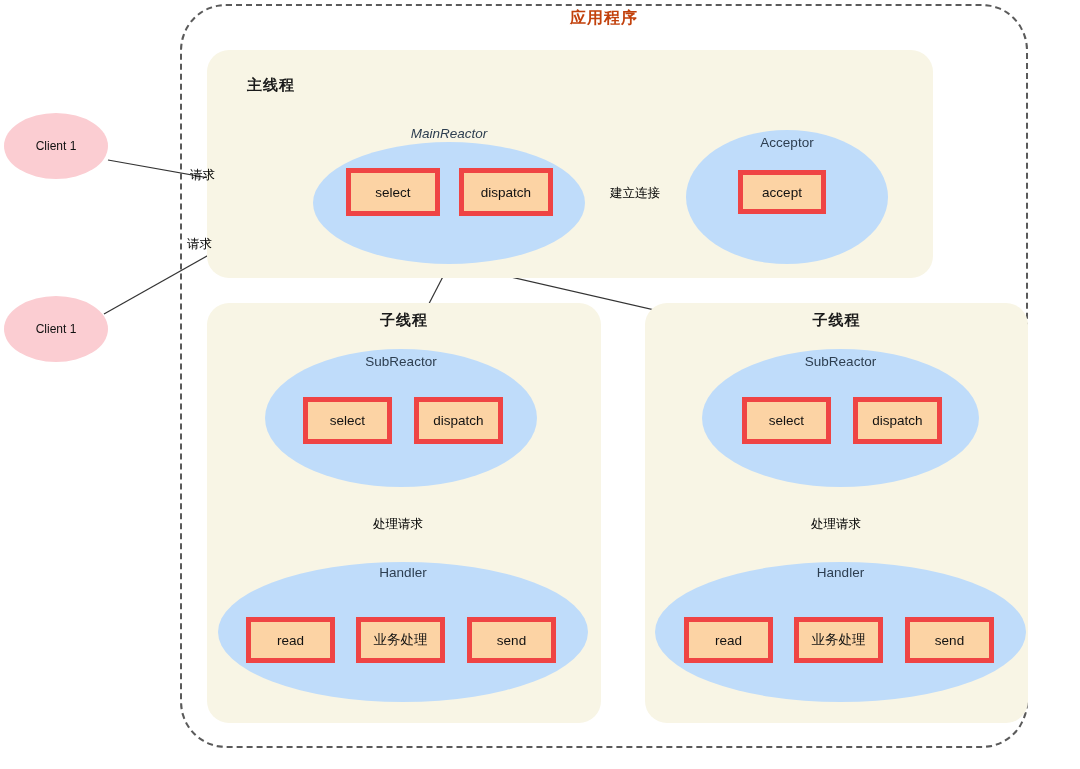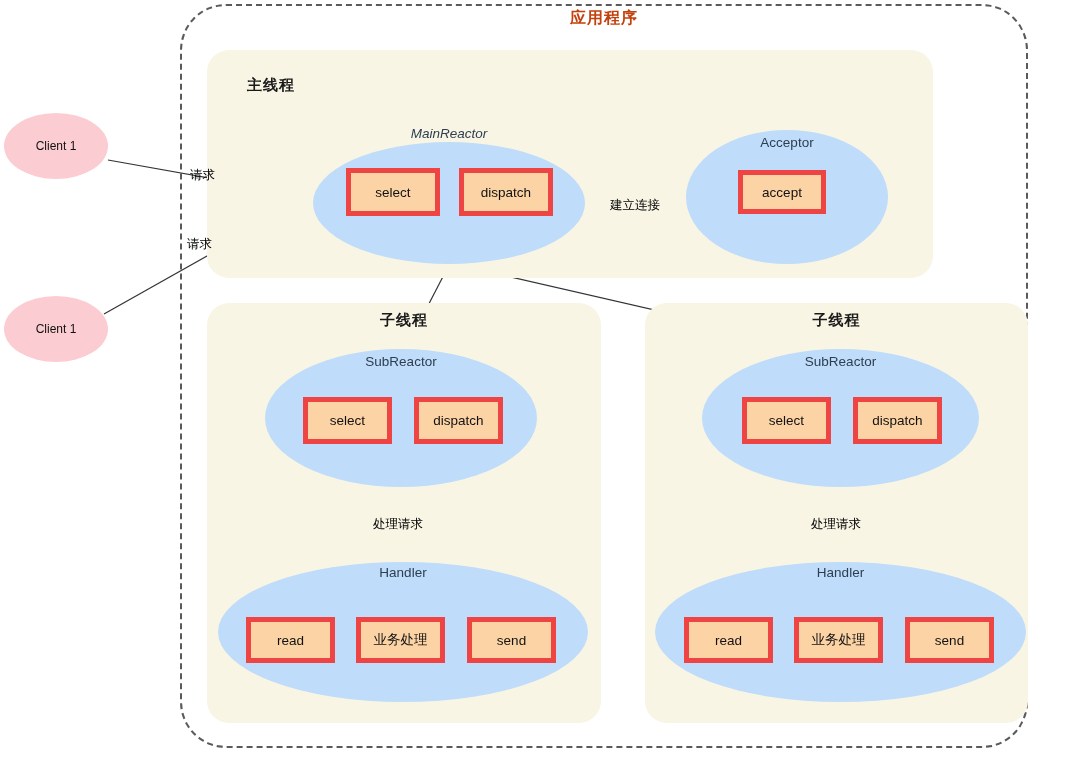--- a/index.html
+++ b/index.html
@@ -217,17 +217,17 @@
   </div>
   <div class="abs opbox" style="left:684px; top:617px; width:89px; height:46px;">read</div>
   <div class="abs opbox" style="left:794px; top:617px; width:89px; height:46px;">业务处理</div>
   <div class="abs opbox" style="left:905px; top:617px; width:89px; height:46px;">send</div>
 
   <div class="abs client client-1">Client 1</div>
   <div class="abs client client-2">Client 1</div>
 
   <div class="abs edge-label" style="left:190px; top:167px;">请求</div>
   <div class="abs edge-label" style="left:187px; top:236px;">请求</div>
-  <div class="abs edge-label" style="left:608px; top:197px; background:#f8f5e5; padding:0 2px;">建立连接</div>
+  <div class="abs edge-label" style="left:608px; top:185px; background:#f8f5e5; padding:0 2px;">建立连接</div>
   <div class="abs edge-label" style="left:370px; top:516px; background:#f8f5e5; padding:0 3px;">处理请求</div>
   <div class="abs edge-label" style="left:808px; top:516px; background:#f8f5e5; padding:0 3px;">处理请求</div>
 
 </div>
 
 </body></html>

